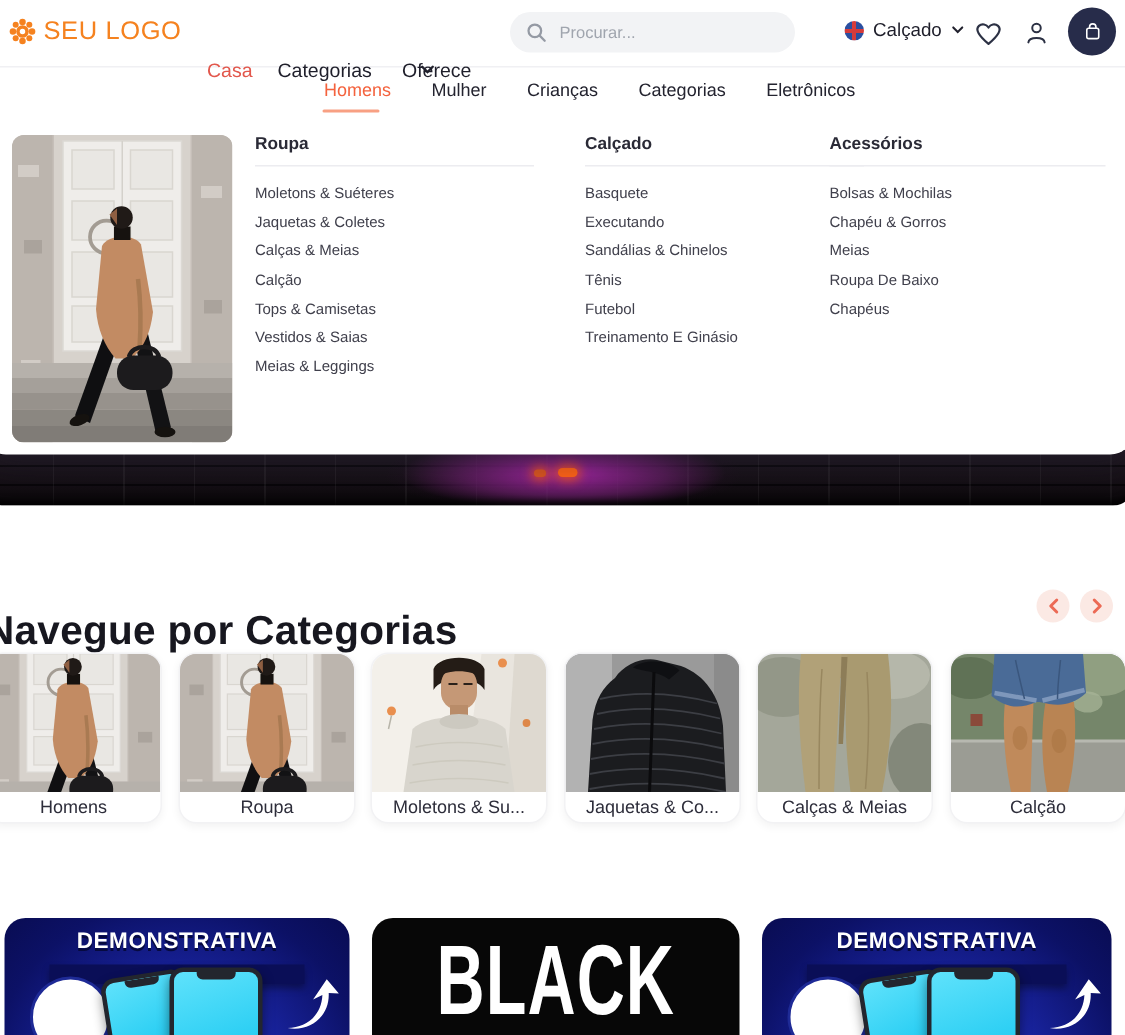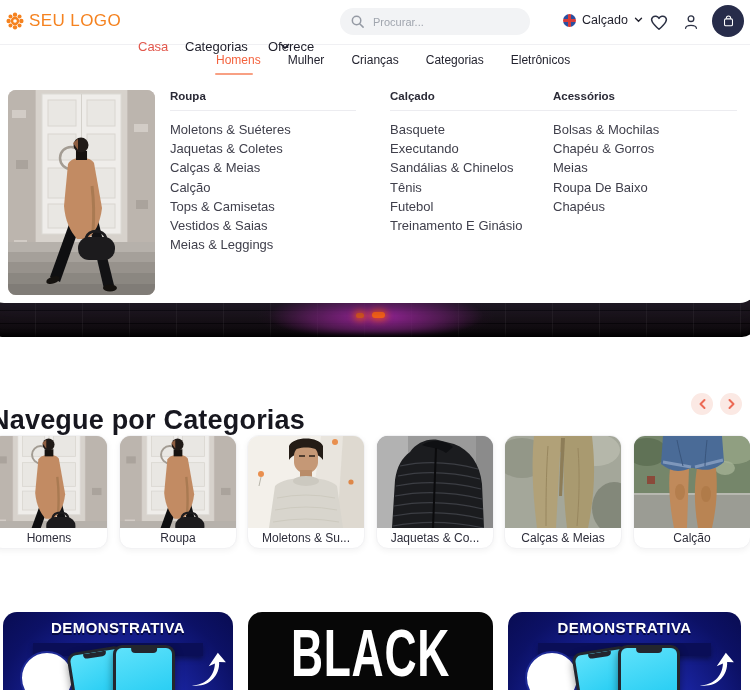--- a/index.html
+++ b/index.html
@@ -55,21 +55,21 @@
 
   
   .hero{position:absolute;left:20px;top:90px;width:147px;height:205px;border-radius:8px;overflow:hidden;cursor:pointer;}
   .col{position:absolute;top:90px;width:186px;}
   .col-roupa{left:182px;}
   .col-calcado{left:374px;margin-left:28px;}
   .col-acessorios{left:565px;width:184px;}
   .col-title{font-size:11.5px;font-weight:600;color:#2a2a36;}
   .col-divider{height:1px;background:#ececf0;margin-top:8px;}
   .col ul{list-style:none;margin:9px 0 0 0;padding:0;}
-  .col li{height:19.2px;display:flex;align-items:center;font-size:13px;color:#40404c;cursor:pointer;}
+  .col li{height:19.2px;display:flex;align-items:center;font-size:10px;color:#40404c;cursor:pointer;}
 
   
   .section-title{position:absolute;left:-10px;top:383px;font-size:27px;font-weight:bold;color:#17171f;letter-spacing:.2px;z-index:1;}
   .car-btn{position:absolute;top:393px;width:22px;height:22px;border-radius:50%;background:#fbe9e4;
            display:flex;align-items:center;justify-content:center;cursor:pointer;z-index:1;}
   .car-prev{left:691px;}
   .car-next{left:720px;}
 
   .card{position:absolute;top:435px;width:118px;height:114px;background:#fff;border:1px solid #f2f2f4;
         border-radius:12px;box-shadow:0 2px 6px rgba(0,0,0,.05);overflow:hidden;cursor:pointer;z-index:1;box-sizing:border-box;}

